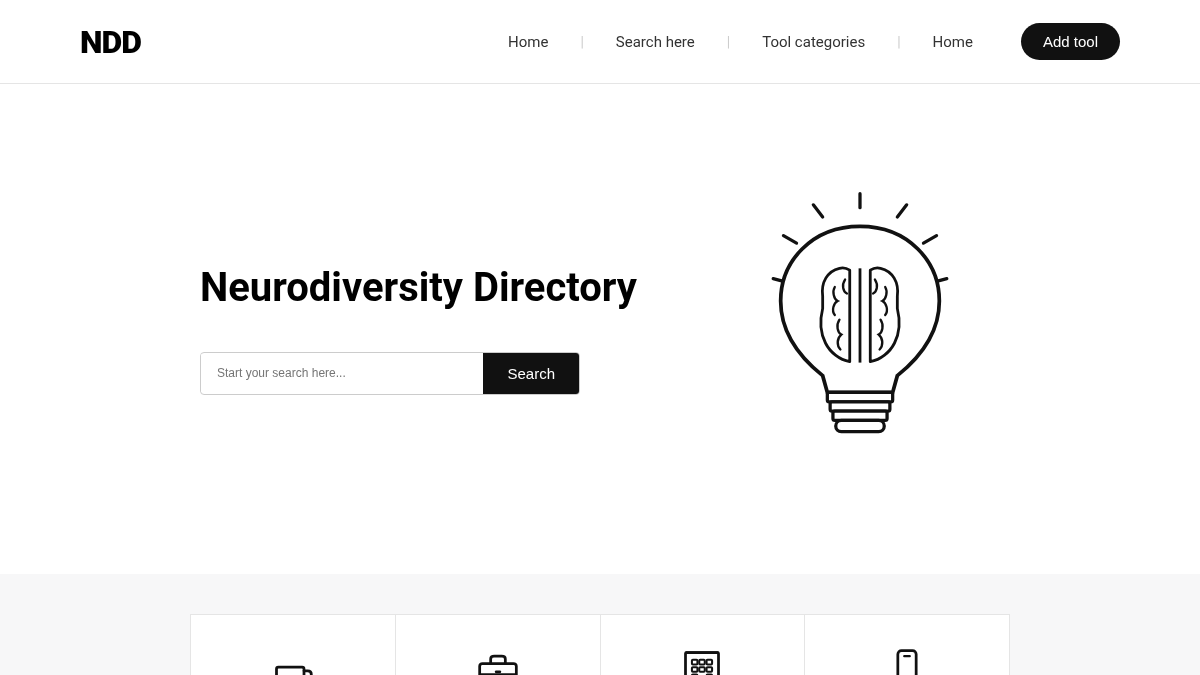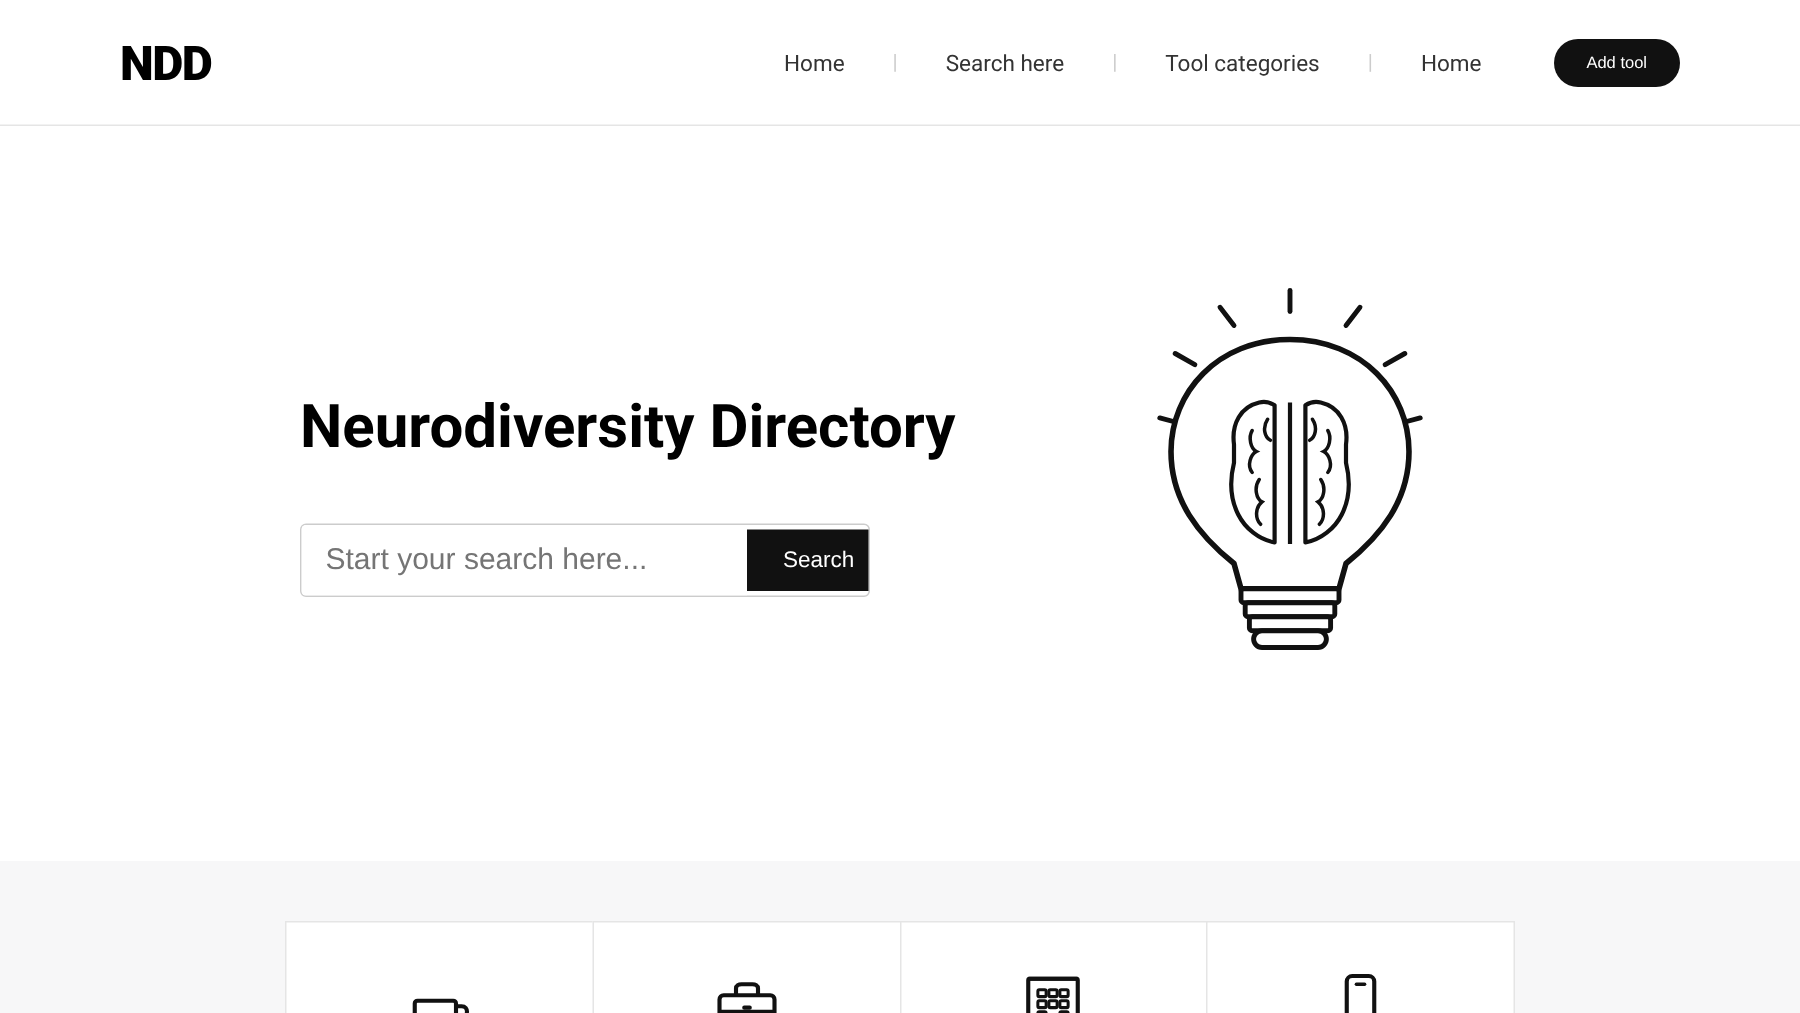--- a/index.html
+++ b/index.html
@@ -53,21 +53,21 @@
       color: #ccc;
       font-size: 14px;
     }
 
     .nav-cta {
       background: #111;
       color: #fff;
       border: none;
       border-radius: 24px;
       padding: 10px 22px;
-      font-size: 11px;
+      font-size: 15px;
       font-weight: 500;
       cursor: pointer;
       margin-left: 16px;
     }
 
     
     .hero {
       display: flex;
       align-items: center;
       justify-content: flex-start;
@@ -95,21 +95,21 @@
       gap: 0;
       border: 1px solid #ccc;
       border-radius: 4px;
       overflow: hidden;
       width: 380px;
     }
 
     .search-input {
       flex: 1;
       padding: 12px 16px;
-      font-size: 20px;
+      font-size: 12px;
       border: none;
       outline: none;
       color: #999;
       background: #fff;
     }
 
     .search-button {
       background: #111;
       color: #fff;
       border: none;

